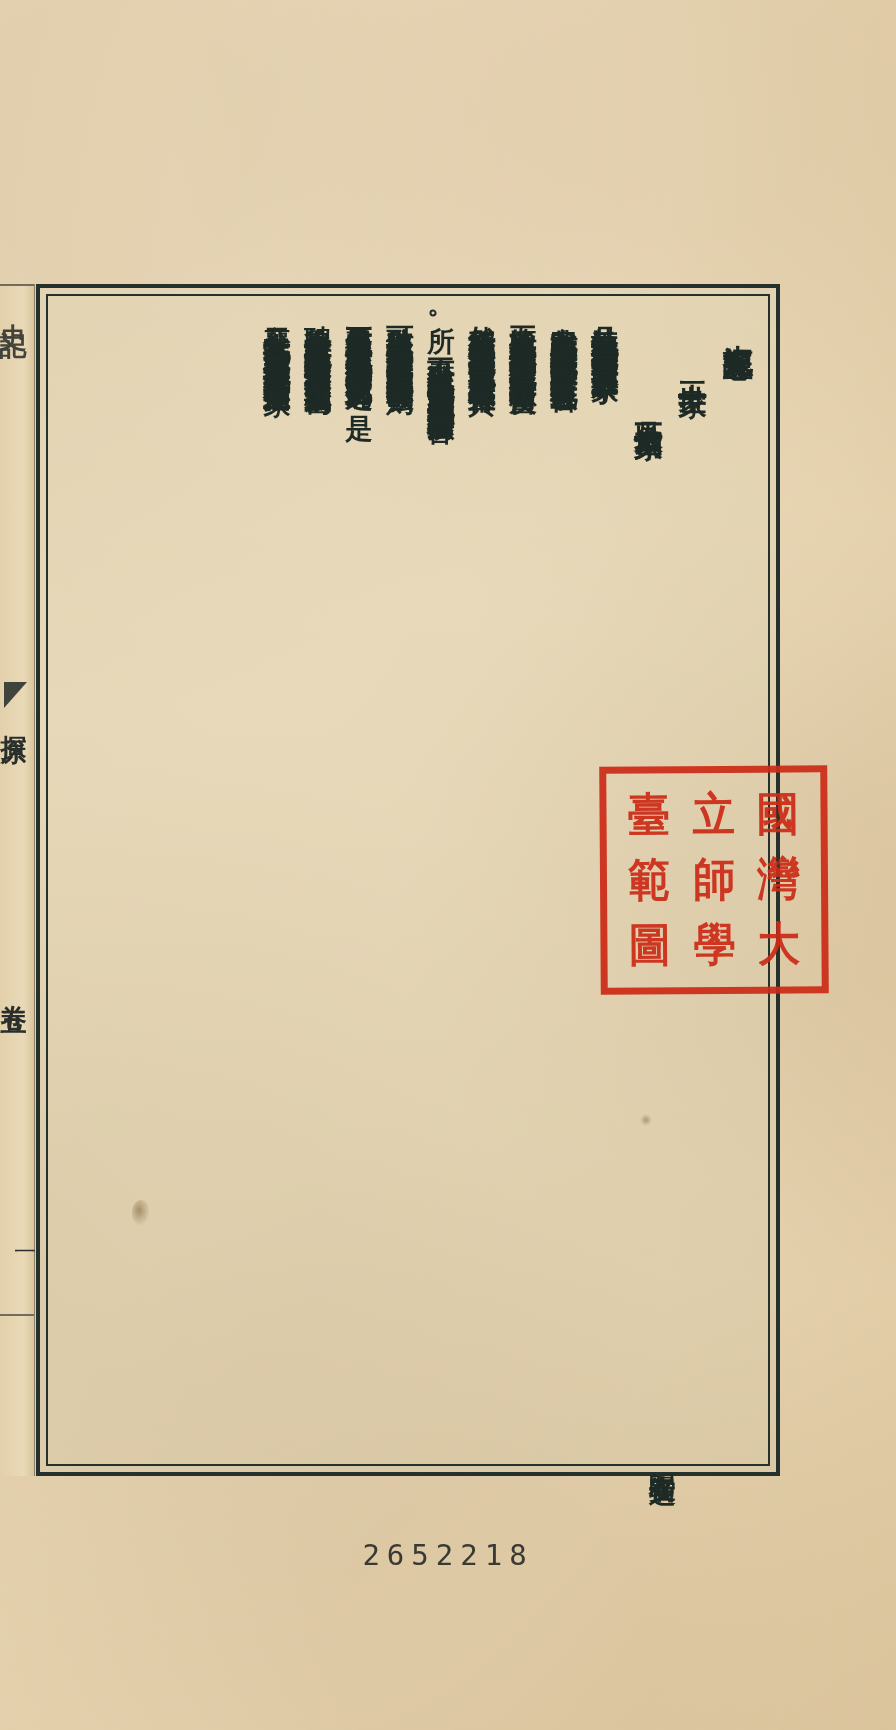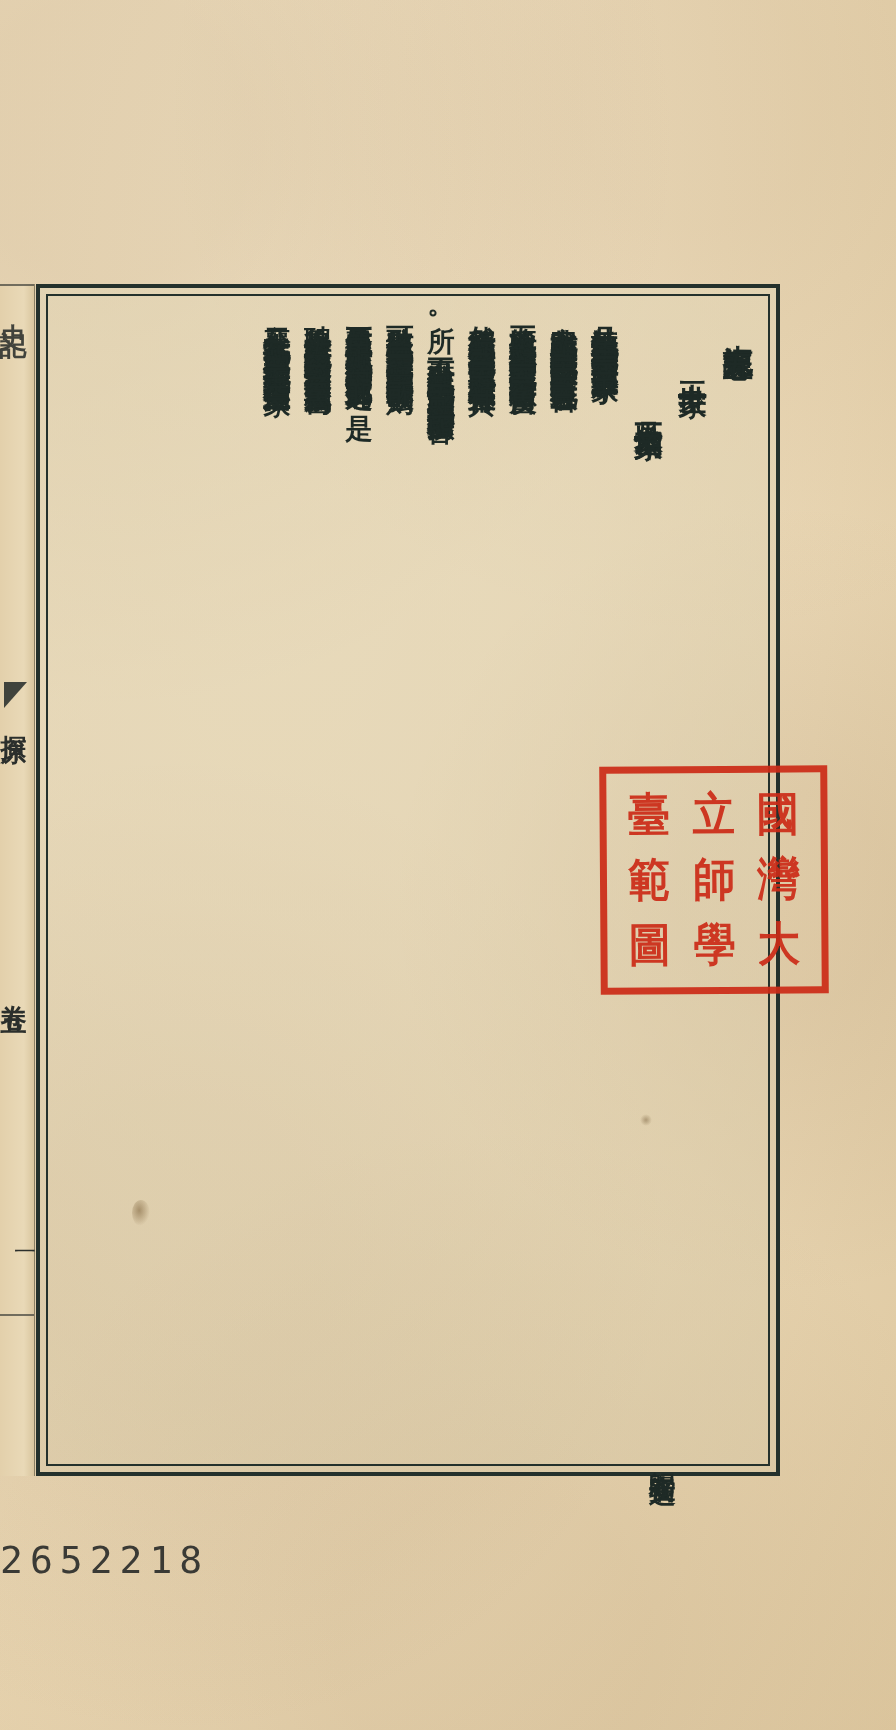--- a/index.html
+++ b/index.html
@@ -215,22 +215,23 @@
     transform: scaleX(.92);
     letter-spacing: 0;
   }
 
   
   #footer-num {
     position: absolute;
     left: 0;
     right: 0;
     top: 1538px;
+    text-align: center;
     font-family: "DejaVu Sans Mono", "Liberation Mono", monospace;
-    font-size: 38px;
+    font-size: 29px;
     letter-spacing: 7px;
     color: #3a3a35;
   }
 
   
   .stain {
     position: absolute;
     border-radius: 50%;
     pointer-events: none;
   }

